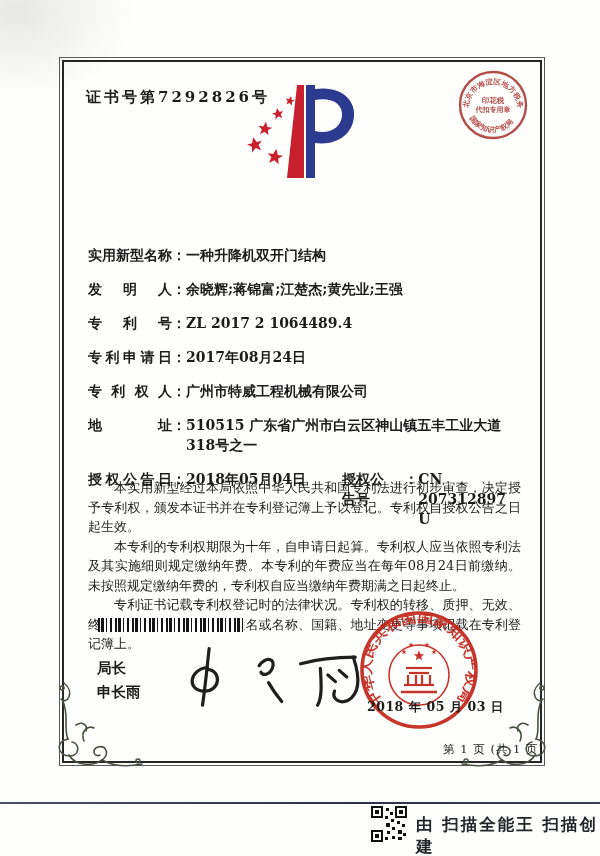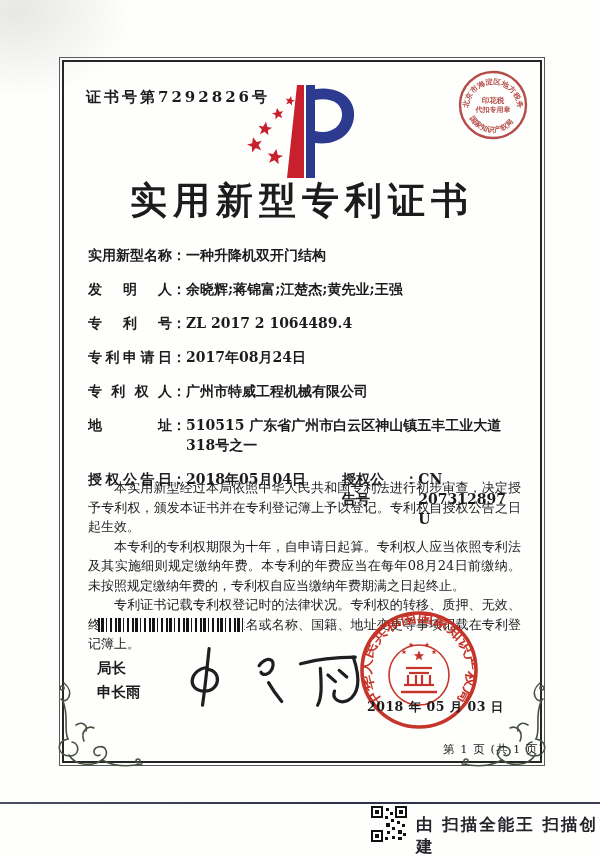--- a/index.html
+++ b/index.html
@@ -61,21 +61,20 @@
       <path d="M0,-1 L0.294,-0.309 L0.951,-0.309 L0.426,0.118 L0.588,0.809 L0,0.4 L-0.588,0.809 L-0.426,0.118 L-0.951,-0.309 L-0.294,-0.309 Z" transform="translate(19,44) scale(7.2) rotate(8)"></path>
       <path d="M0,-1 L0.294,-0.309 L0.951,-0.309 L0.426,0.118 L0.588,0.809 L0,0.4 L-0.588,0.809 L-0.426,0.118 L-0.951,-0.309 L-0.294,-0.309 Z" transform="translate(9,60) scale(8) rotate(-14)"></path>
       <path d="M0,-1 L0.294,-0.309 L0.951,-0.309 L0.426,0.118 L0.588,0.809 L0,0.4 L-0.588,0.809 L-0.426,0.118 L-0.951,-0.309 L-0.294,-0.309 Z" transform="translate(29,72) scale(8.2) rotate(10)"></path>
     </g>
     <g fill="#2c3a8f">
       <rect x="60" y="0" width="9" height="93"></rect>
       <path d="M69,4 C96,0 110,16 108,32 C106,50 90,61 69,58 L69,46 C84,50 95,42 96,31 C97,19 86,12 69,15 Z"></path>
     </g>
   </svg>
 
-  <h1 class="title">实用新型专利证书</h1>
 
   <div class="fields">
     <div class="frow">
       <span class="flabel">实用新型名称</span>
         <span class="fcolon">：</span>
         <span class="fvalue">一种升降机双开门结构</span>
     </div>
     <div class="frow">
       <span class="flabel">发明人</span>
         <span class="fcolon">：</span>

